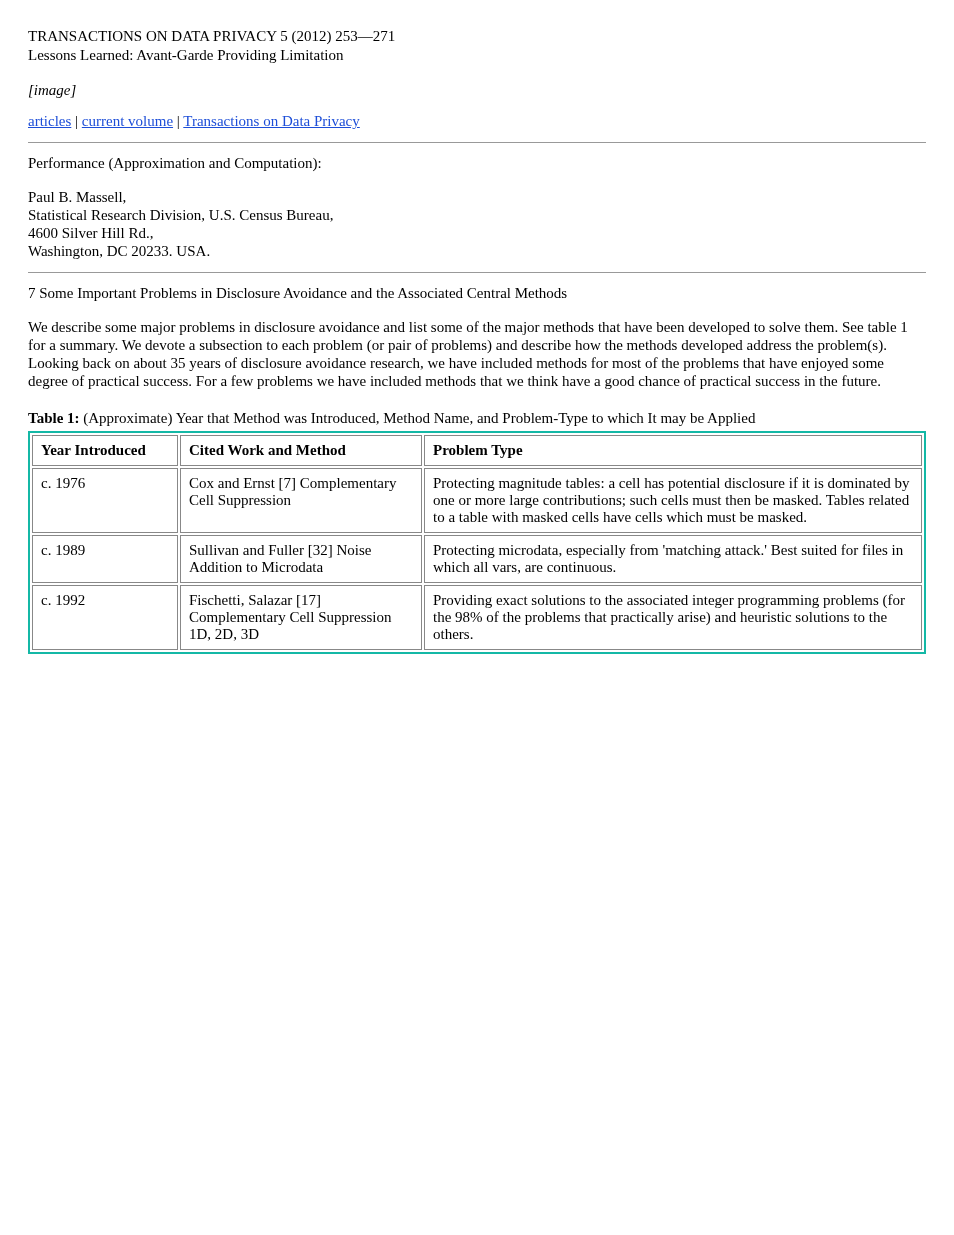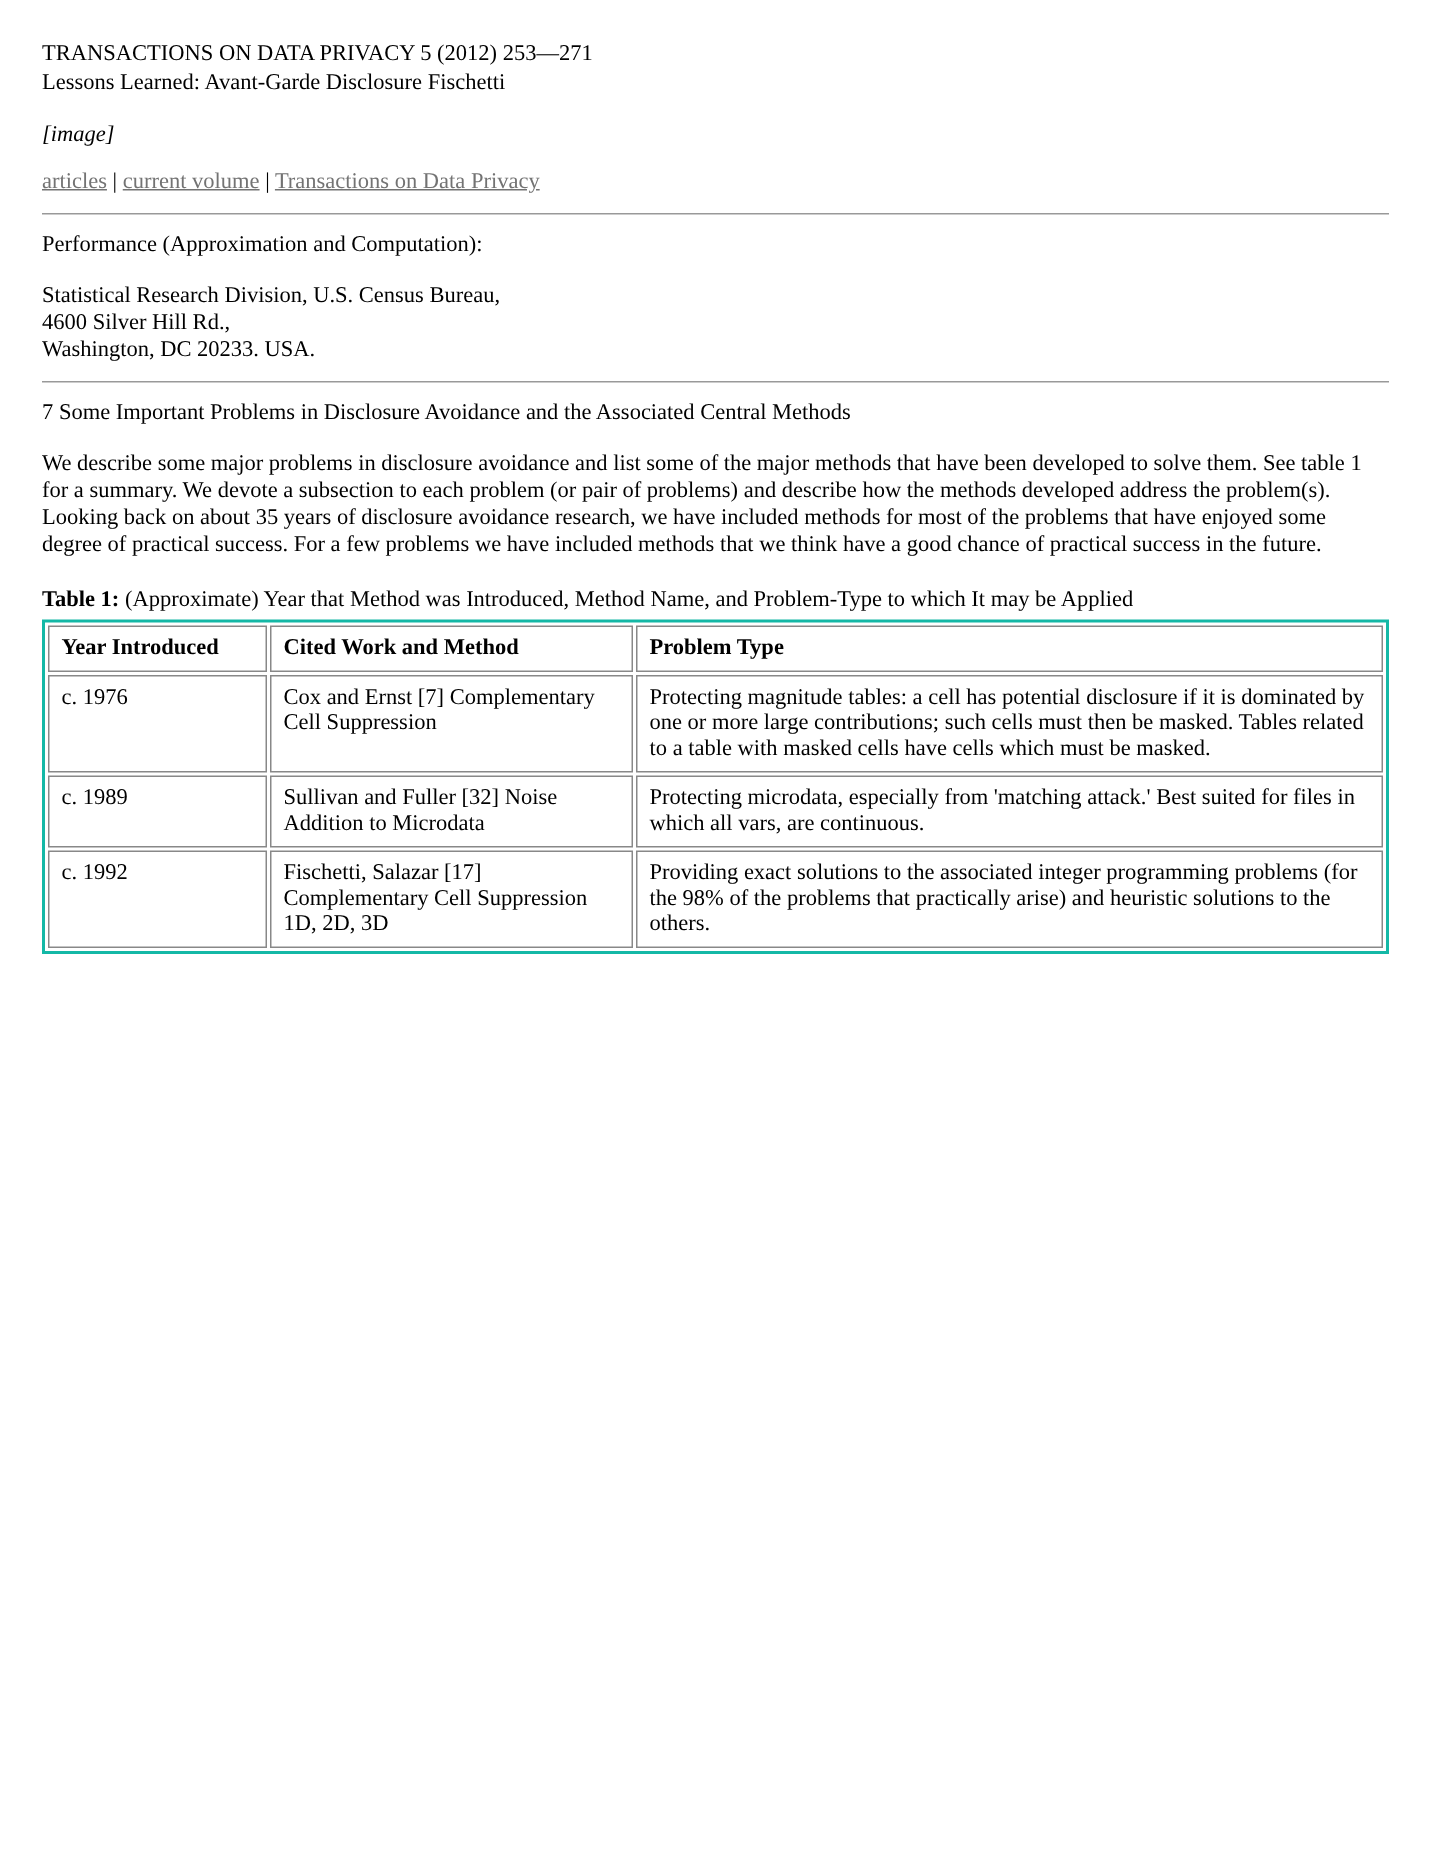--- a/index.html
+++ b/index.html
@@ -4,21 +4,21 @@
   <style>
     body {
       margin: 0;
       padding: 28px;
       font-family: "Times New Roman", Times, serif;
       background: #fff;
       color: #000;
       width: 898px;
     }
     a {
-      color: #737373;
+      color: #1d4ed8;
       text-decoration: underline;
       margin-top: 21px;
     }
     .header-title {
       font-size: 15px;
       margin-bottom: 2px;
     }
     .header-subtitle {
       font-size: 15px;
       margin-bottom: 18px;
@@ -81,31 +81,32 @@
       font-weight: bold;
     }
     .col-year { width: 128px; }
     .col-work { width: 224px; }
     .col-desc { }
   </style>
 </head>
 <body>
 
 <div class="header-title">TRANSACTIONS ON DATA PRIVACY 5 (2012) 253—271</div>
-<div class="header-subtitle">Lessons Learned: Avant-Garde Disclosure Fischetti</div>
+<div class="header-subtitle">Lessons Learned: Avant-Garde Providing Limitation</div>
 <div class="header-image-note">[image]</div>
 
 <div class="breadcrumb">
   <a>articles</a><span> | </span><a>current volume</a><span> | </span><a>Transactions on Data Privacy</a>
 </div>
 
 <hr>
 
 <div class="perf-title">Performance (Approximation and Computation):</div>
 <div class="perf-lines">
+  <div>Paul B. Massell,</div>
   <div>Statistical Research Division, U.S. Census Bureau,</div>
   <div>4600 Silver Hill Rd.,</div>
   <div>Washington, DC 20233. USA.</div>
 </div>
 
 <hr>
 
 <div class="section-heading">7 Some Important Problems in Disclosure Avoidance and the Associated Central Methods</div>
 <div class="intro-para">We describe some major problems in disclosure avoidance and list some of the major methods that have been developed to solve them. See table 1 for a summary. We devote a subsection to each problem (or pair of problems) and describe how the methods developed address the problem(s). Looking back on about 35 years of disclosure avoidance research, we have included methods for most of the problems that have enjoyed some degree of practical success. For a few problems we have included methods that we think have a good chance of practical success in the future.</div>
 

